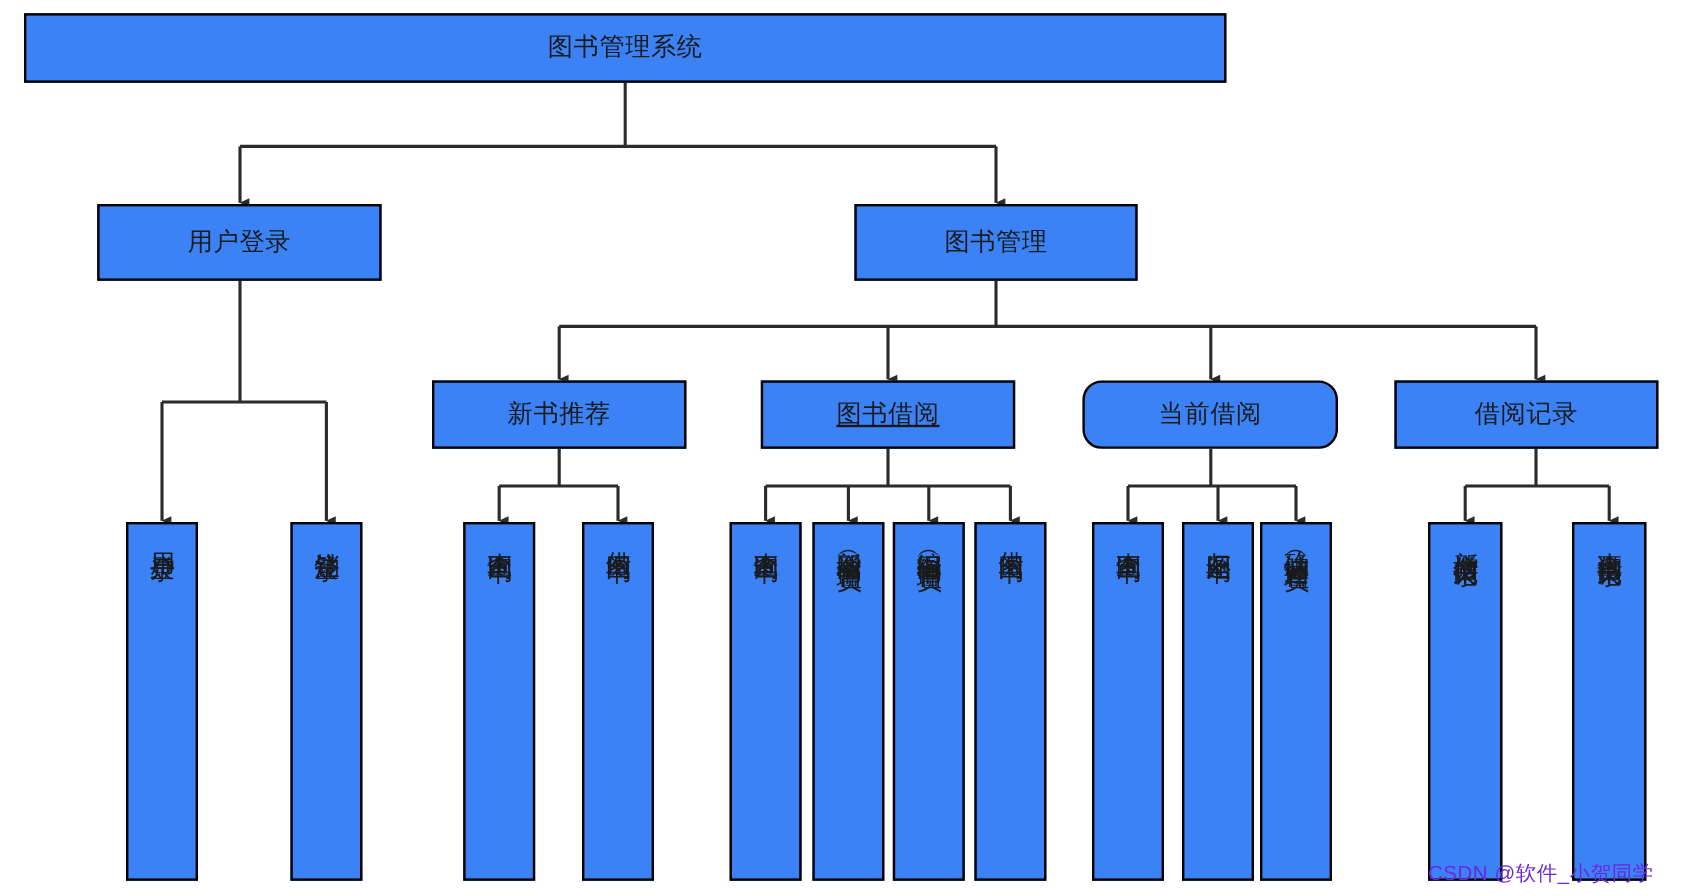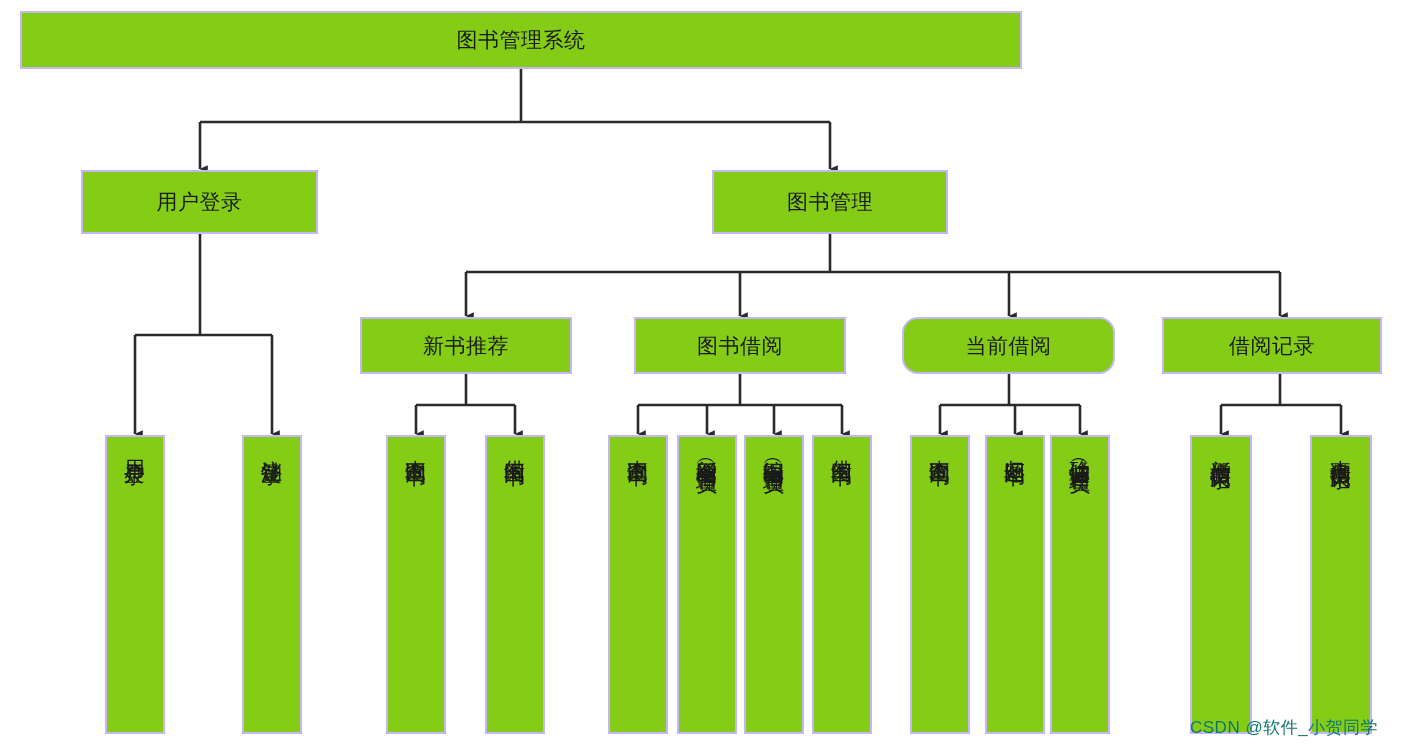--- a/index.html
+++ b/index.html
@@ -4,22 +4,22 @@
 <style>
   html,body{margin:0;padding:0;background:#ffffff;}
   body{
     font-family:"Liberation Sans","DejaVu Sans",sans-serif;
     width:1405px;height:747px;overflow:hidden;position:relative;
   }
   #diagram-root{position:relative;width:1405px;height:747px;background:#fff;}
   svg#connectors{position:absolute;left:0;top:0;width:1405px;height:747px;}
   .node{
     position:absolute;
-    background:#84cc16;
-    border:2px solid #c4b5fd;
+    background:#3b82f6;
+    border:2px solid #000000;
     box-sizing:border-box;
     display:flex;
     align-items:center;
     justify-content:center;
     color:#1a1a1a;
   }
   .node .node-label{
     display:block;
     text-align:center;
     line-height:1.14;
@@ -36,21 +36,21 @@
   }
   .node.vert .node-label{
     writing-mode:vertical-rl;
     text-orientation:upright;
     font-size:21px;
     letter-spacing:2px;
     line-height:1;
   }
   #watermark{
     position:absolute;
-    color:#0f766e;
+    color:#6d28d9;
     font-size:17px;
     letter-spacing:0.5px;
     white-space:nowrap;
     pointer-events:none;
   }
 </style>
 </head>
 <body>
 
 <div id="diagram-root">
@@ -104,21 +104,21 @@
   </div>
       <div class="node horiz" style="left: 81px; top: 170px; width: 237px; height: 64px;">
     <span class="node-label">用户登录</span>
   </div>
       <div class="node horiz" style="left: 712px; top: 170px; width: 236px; height: 64px;">
     <span class="node-label">图书管理</span>
   </div>
       <div class="node horiz" style="left: 360px; top: 317px; width: 212px; height: 57px;">
     <span class="node-label">新书推荐</span>
   </div>
-      <div class="node horiz" style="left: 634px; top: 317px; width: 212px; height: 57px;">
+      <div class="node horiz" style="left: 634px; top: 317px; width: 212px; height: 57px; text-decoration: underline;">
     <span class="node-label">图书借阅</span>
   </div>
       <div class="node horiz" style="left: 902px; top: 317px; width: 213px; height: 57px; border-radius: 16px;">
     <span class="node-label">当前借阅</span>
   </div>
       <div class="node horiz" style="left: 1162px; top: 317px; width: 220px; height: 57px;">
     <span class="node-label">借阅记录</span>
   </div>
       <div class="node vert" style="left: 105px; top: 435px; width: 60px; height: 299px;">
     <span class="node-label">用户登录</span>

